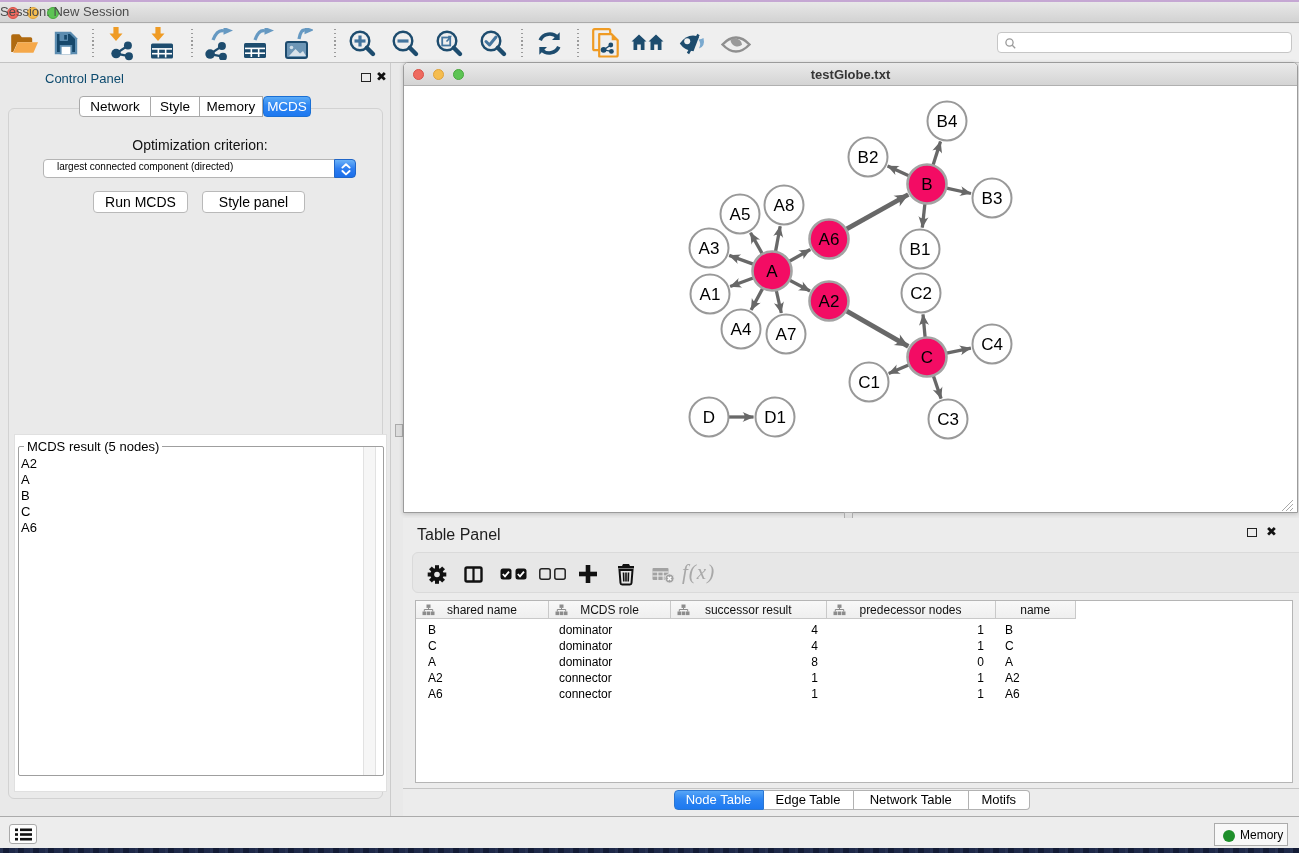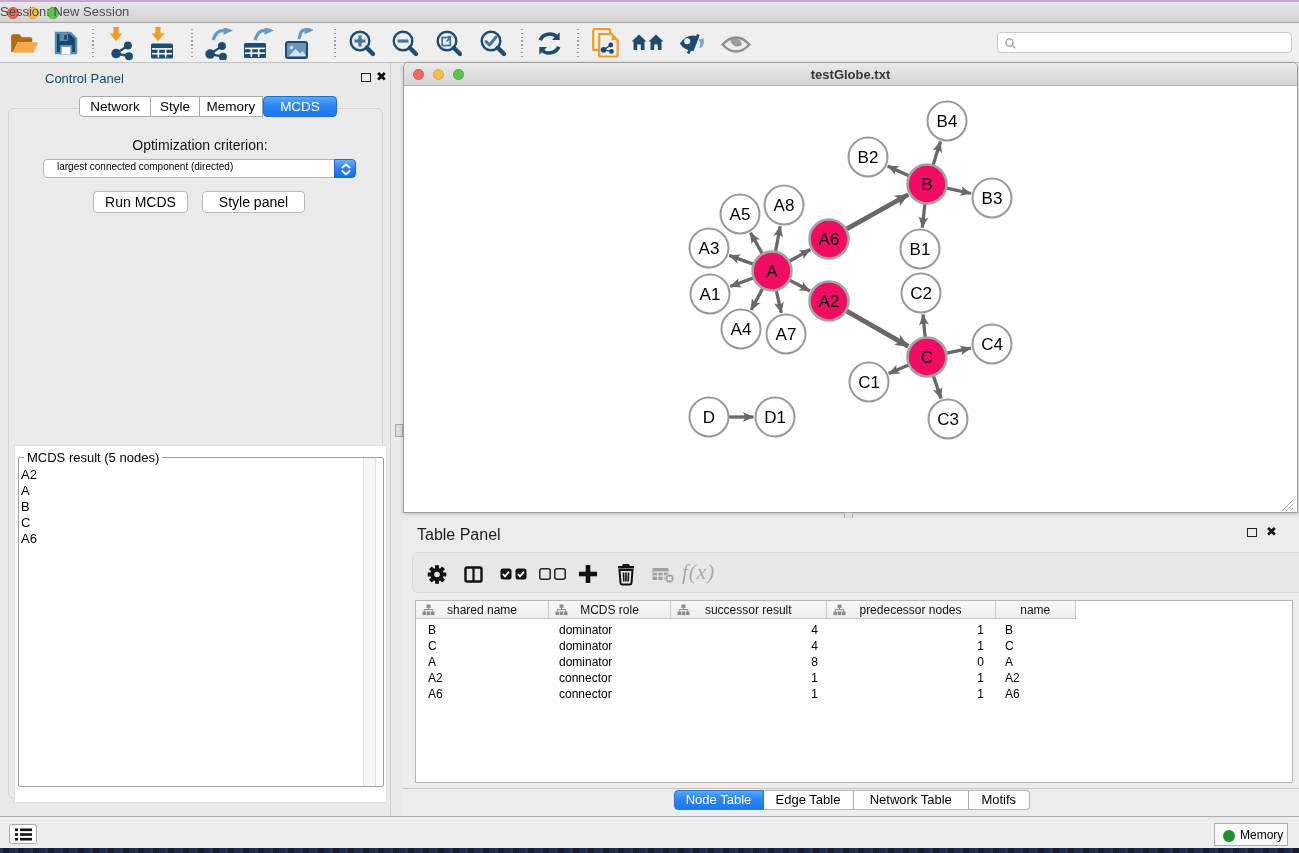--- a/index.html
+++ b/index.html
@@ -29,34 +29,34 @@
   #cp-title { left:0; top:8px; font-size:13px; color:#0c4a6e;margin-left:45px; }
   .wbox { width:10px; height:9px; border:1.5px solid #222222; top:10px; }
   .wx { font-size:13px; color:#111111; top:6px; }
   #cp-inner { left:8px; top:45px; width:375px; height:691px; background:#eaeaea;
     border:1px solid #d2d2d2; border-radius:6px; }
   .tab { top:33px; height:21px; background:#ffffff; border:1px solid #a9a9a9; border-left:none;
     font-size:13.5px; color:#000000; text-align:center; line-height:19px; }
   #tab-network { left:79px;  width:72px; border-left:1px solid #a9a9a9; border-radius:4px 0 0 4px; }
   #tab-style   { left:151px; width:49px; }
   #tab-select  { left:200px; width:63px; }
-  #tab-mcds    { left:263px; width:74px; border:1px solid #1a6fd4; border-radius:4px;
+  #tab-mcds    { left:263px; width:48px; border:1px solid #1a6fd4; border-radius:4px;
     background:linear-gradient(#5babf7,#2e86f2 45%,#1d78f0); color:#ffffff; }
   #opt-label { left:44px; top:74px; width:312px; text-align:center; font-size:14px; color:#111111; }
   #dropdown { left:43px; top:96px; width:312px; height:19px; background:#ffffff;
     border:1px solid #b4b4b4; border-radius:4px; }
   #dropdown .txt { left:13px; top:1px; font-size:10px; color:#000000; }
   #dd-step { left:290px; top:-1px; width:22px; height:19px; border-radius:0 4px 4px 0;
     background:linear-gradient(#6ab2f8,#2e7ef0 50%,#1b6eea); border:1px solid #2066c8; }
   .btn { top:128px; height:22px; background:#ffffff; border:1px solid #b9b9b9; border-radius:4px;
     font-size:14px; color:#000000; text-align:center; line-height:20px; }
   #btn-run { left:93px; width:95px; }
   #btn-close { left:202px; width:103px; }
 
-  #mcds-box { left:14px; top:382px; width:373px; height:358px; background:#ffffff; border:1px solid #e0e0e0; }
+  #mcds-box { left:14px; top:371px; width:373px; height:358px; background:#ffffff; border:1px solid #e0e0e0; }
   #mcds-group { left:3px; top:11px; width:366px; height:330px; border:1px solid #9f9f9f; border-radius:2px; }
   #mcds-label { left:9px; top:4px; background:#ffffff; padding:0 3px; font-size:13px; color:#000000; }
   #mcds-list { left:6px; top:21px; font-size:13px; color:#000000; line-height:16px; }
   #mcds-scroll { left:348px; top:12px; width:13px; height:328px; background:#f6f6f6;
     border-left:1px solid #e2e2e2; border-right:1px solid #e2e2e2; }
 
   
   #netwin { left:403px; top:62px; width:895px; height:451px; background:#ffffff;
     border:1px solid #9b9b9b; border-radius:5px 5px 0 0; box-shadow:0 1px 4px rgba(0,0,0,0.18); }
   #net-titlebar { left:0; top:0; width:893px; height:23px; background:linear-gradient(#eaeaea,#d4d4d4);

